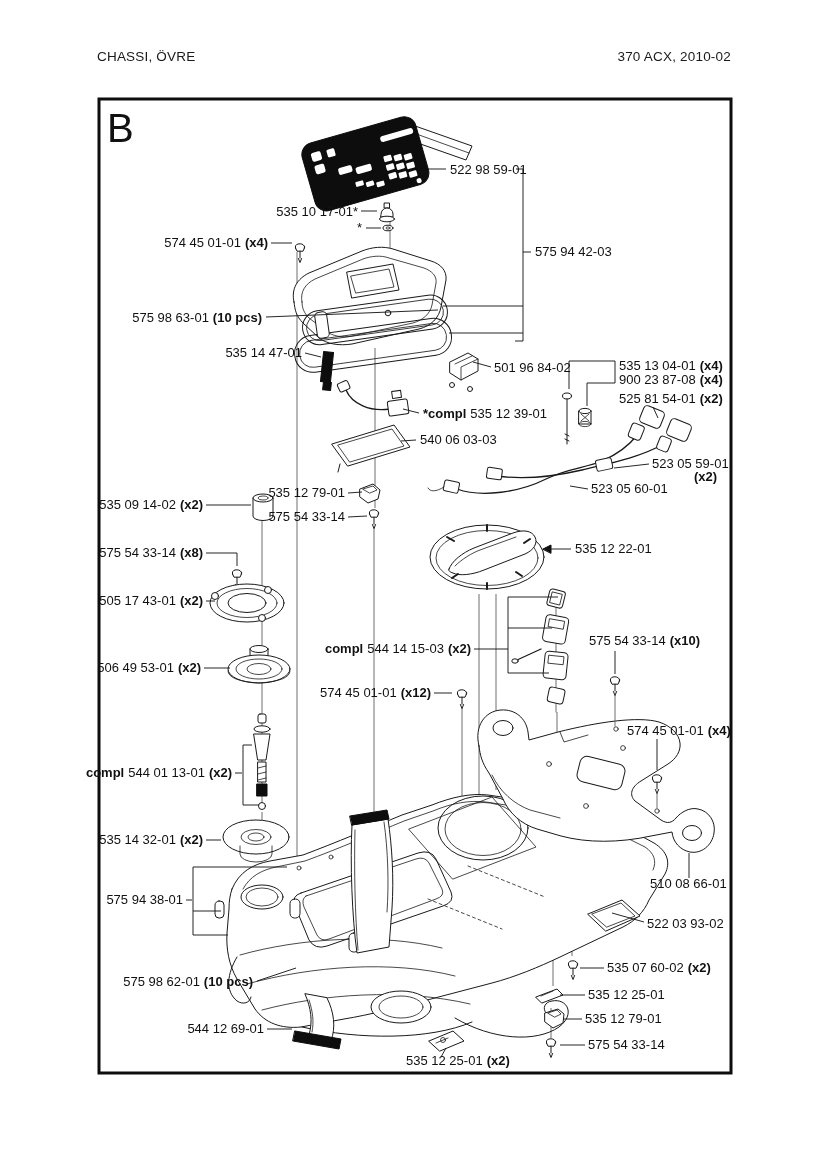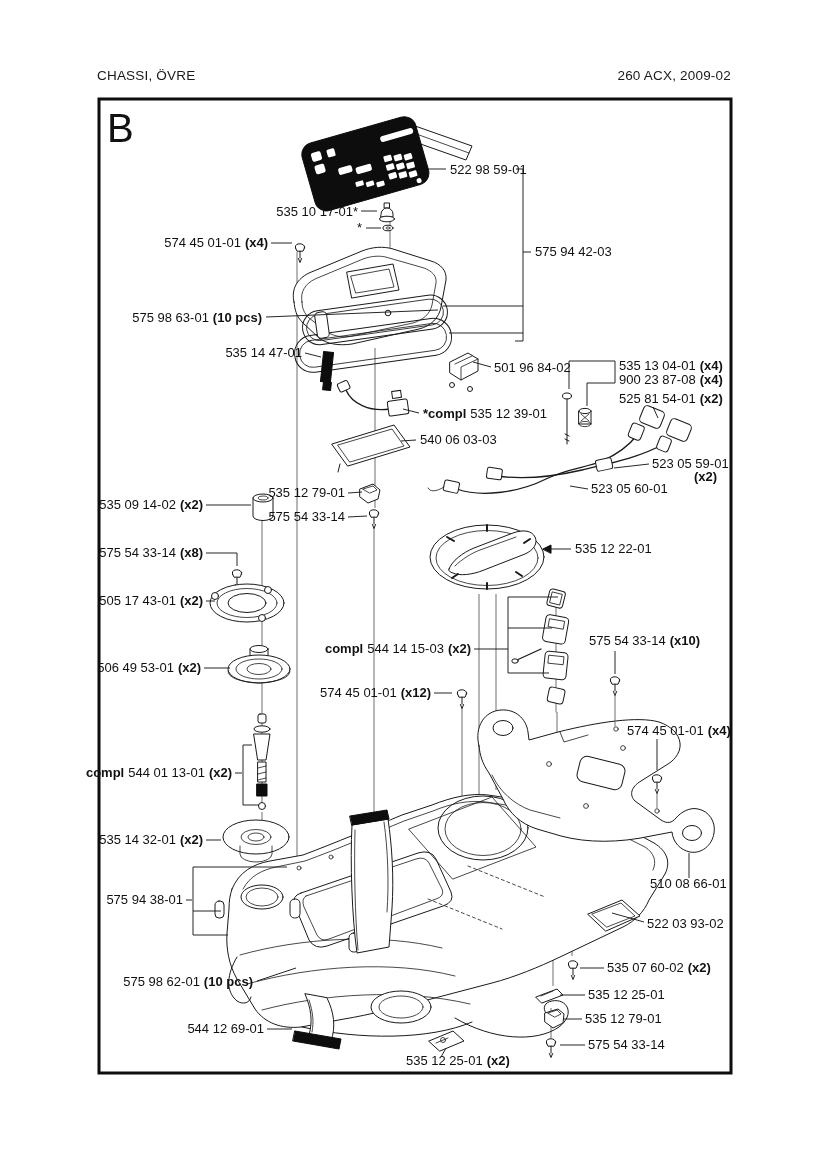--- a/index.html
+++ b/index.html
@@ -1,38 +1,38 @@
 <!DOCTYPE html>
 <html><head>
 <meta charset="utf-8">
 <style>
   html,body{margin:0;padding:0;background:#ffffff;}
   #page{position:relative;width:826px;height:1169px;background:#ffffff;overflow:hidden;
         font-family:"Liberation Sans",sans-serif;color:#1a1a1a;}
-  .hdr{position:absolute;top:49px;font-size:13.5px;letter-spacing:.2px;color:#1a1a1a;margin-top:19px;}
+  .hdr{position:absolute;top:49px;font-size:13.5px;letter-spacing:.2px;color:#1a1a1a;}
   .hdr-left{left:97px;}
   .hdr-right{right:95px;text-align:right;}
   svg{position:absolute;left:0;top:0;}
   svg .part{stroke:#1a1a1a;stroke-width:1;fill:none;stroke-linecap:round;stroke-linejoin:round;}
   svg .thin{stroke-width:.8;}
   svg .wfill{fill:#ffffff;}
   svg .bfill{fill:#0d0d0d;stroke:#0d0d0d;}
   svg .axis{stroke:#4a4a4a;stroke-width:.8;fill:none;}
   svg .leader{stroke:#1a1a1a;stroke-width:.95;fill:none;}
   svg .lbl{font:13px "Liberation Sans",sans-serif;fill:#111111;stroke:none;}
   svg .b{font-weight:bold;}
   svg .letter{font:400 40px "Liberation Sans",sans-serif;fill:#111111;stroke:none;}
   svg .dash{stroke-dasharray:3,3;}
 </style>
 </head>
 <body>
 
 <div id="page">
   <div class="hdr hdr-left">CHASSI, ÖVRE</div>
-  <div class="hdr hdr-right">260 ACX, 2009-02</div>
+  <div class="hdr hdr-right">370 ACX, 2010-02</div>
 
   <svg width="826" height="1169" viewBox="0 0 826 1169">
     <defs>
       <g id="scr">
         <ellipse cx="0" cy="1" rx="4.6" ry="3.2" fill="#ffffff" stroke="#1a1a1a"></ellipse>
         <path d="M-4.4,2.2 L-3,5.2 L3,5.2 L4.4,2.2" fill="#ffffff" stroke="#1a1a1a"></path>
         <line x1="0" y1="5.2" x2="0" y2="12.5" stroke="#1a1a1a"></line>
         <path d="M-1.6,12.5 L0,16.5 L1.6,12.5" fill="#ffffff" stroke="#1a1a1a"></path>
       </g>
     </defs>

